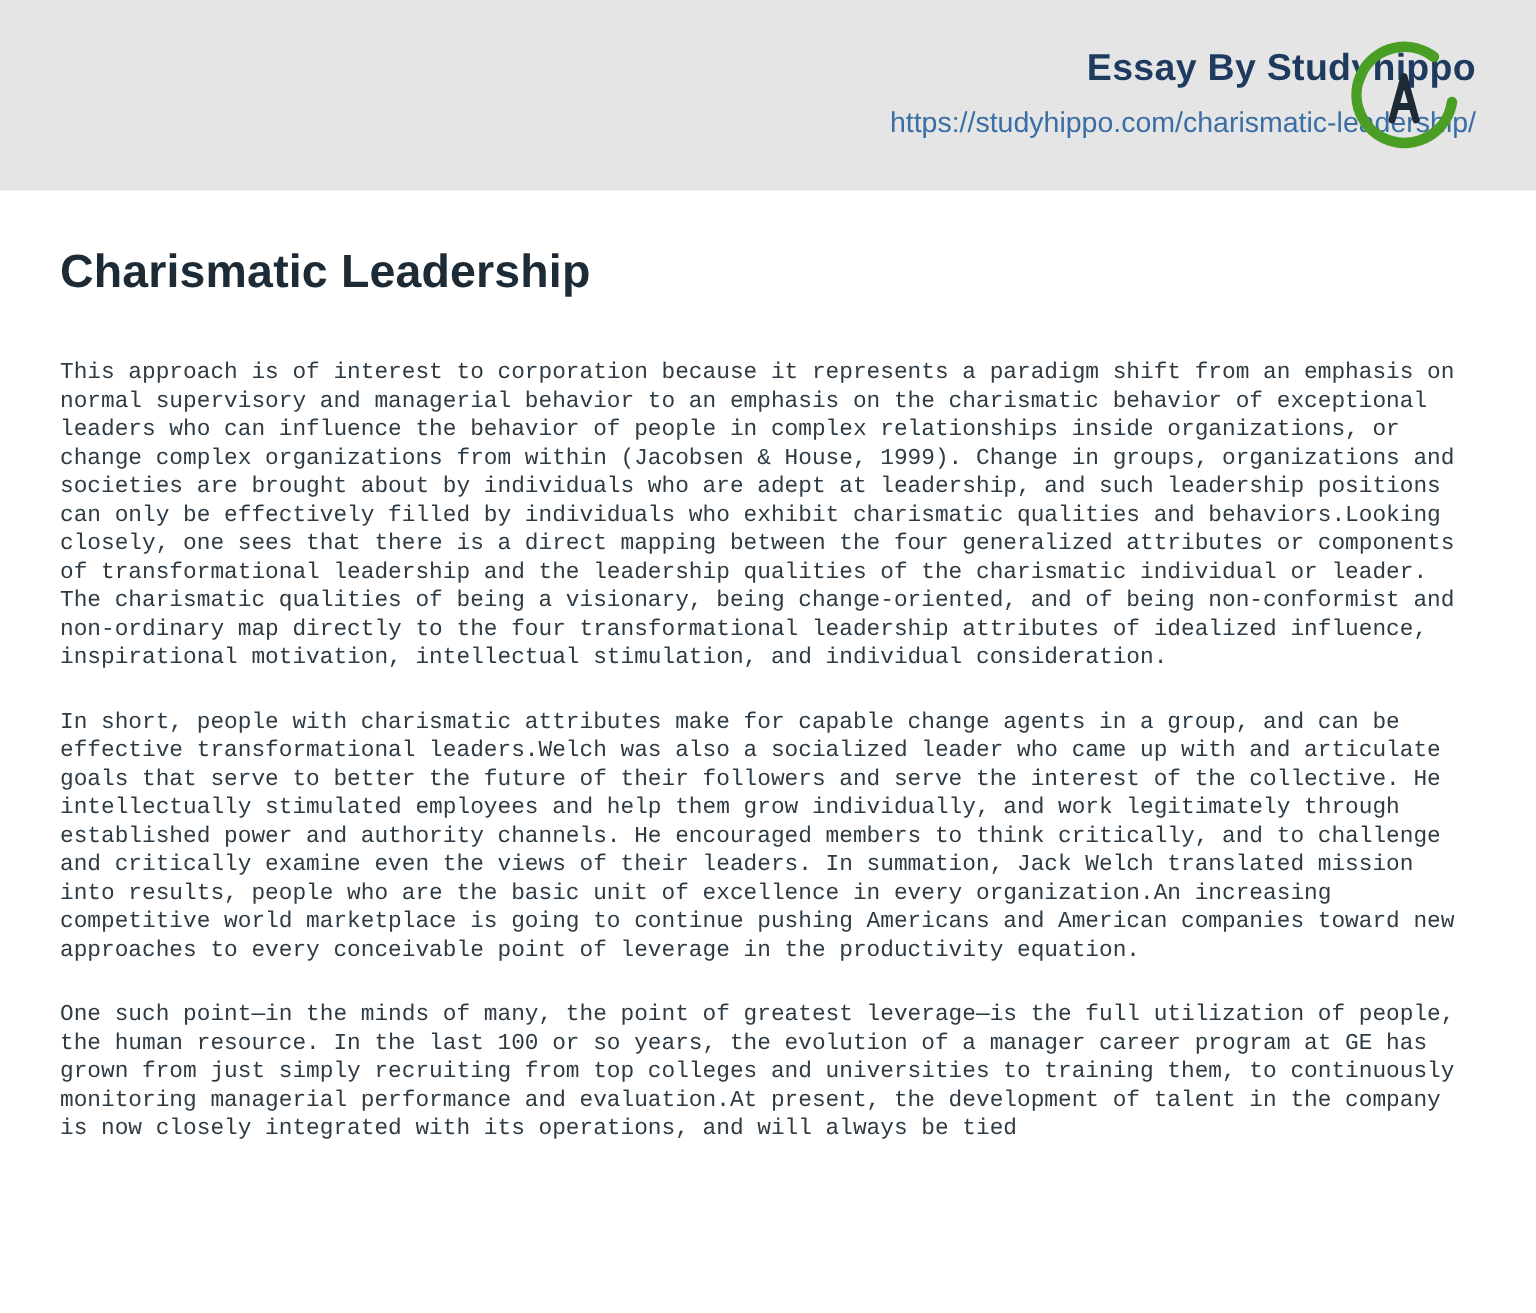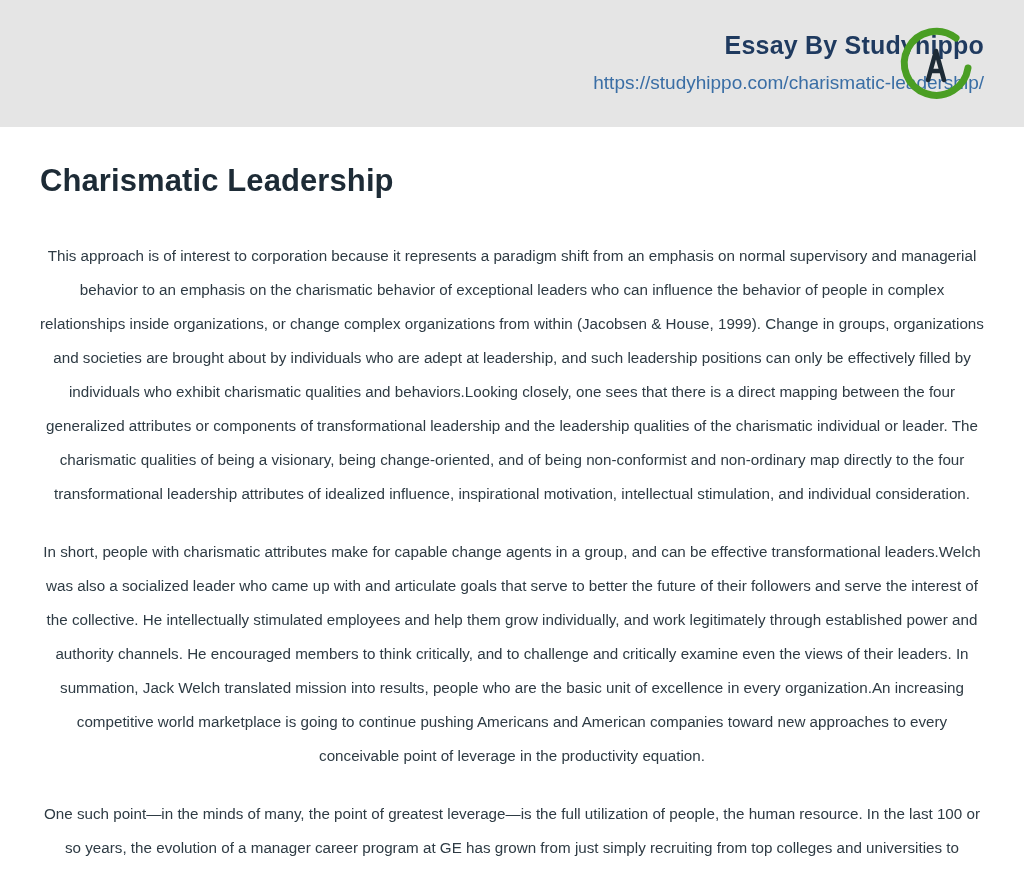--- a/index.html
+++ b/index.html
@@ -61,24 +61,25 @@
   }
   .doc-title {
     font-size: 31px;
     font-weight: bold;
     color: #1d2b36;
     margin: 0 0 40px 0;
     letter-spacing: 0.1px;
   }
   .para {
     font-size: 15.2px;
-    line-height: 34px;
+    line-height: 19px;
     color: #2e3b44;
     margin: 0 0 24px 0;
-    text-align: center;
+    text-align: left;
+    font-family: Liberation Mono, monospace;
   }
 </style>
 </head>
 <body>
 
 <div class="page">
 
   <div class="header">
     <div class="site-title">Essay By Studyhippo</div>
     <a class="site-url" href="#">https://studyhippo.com/charismatic-leadership/</a>

